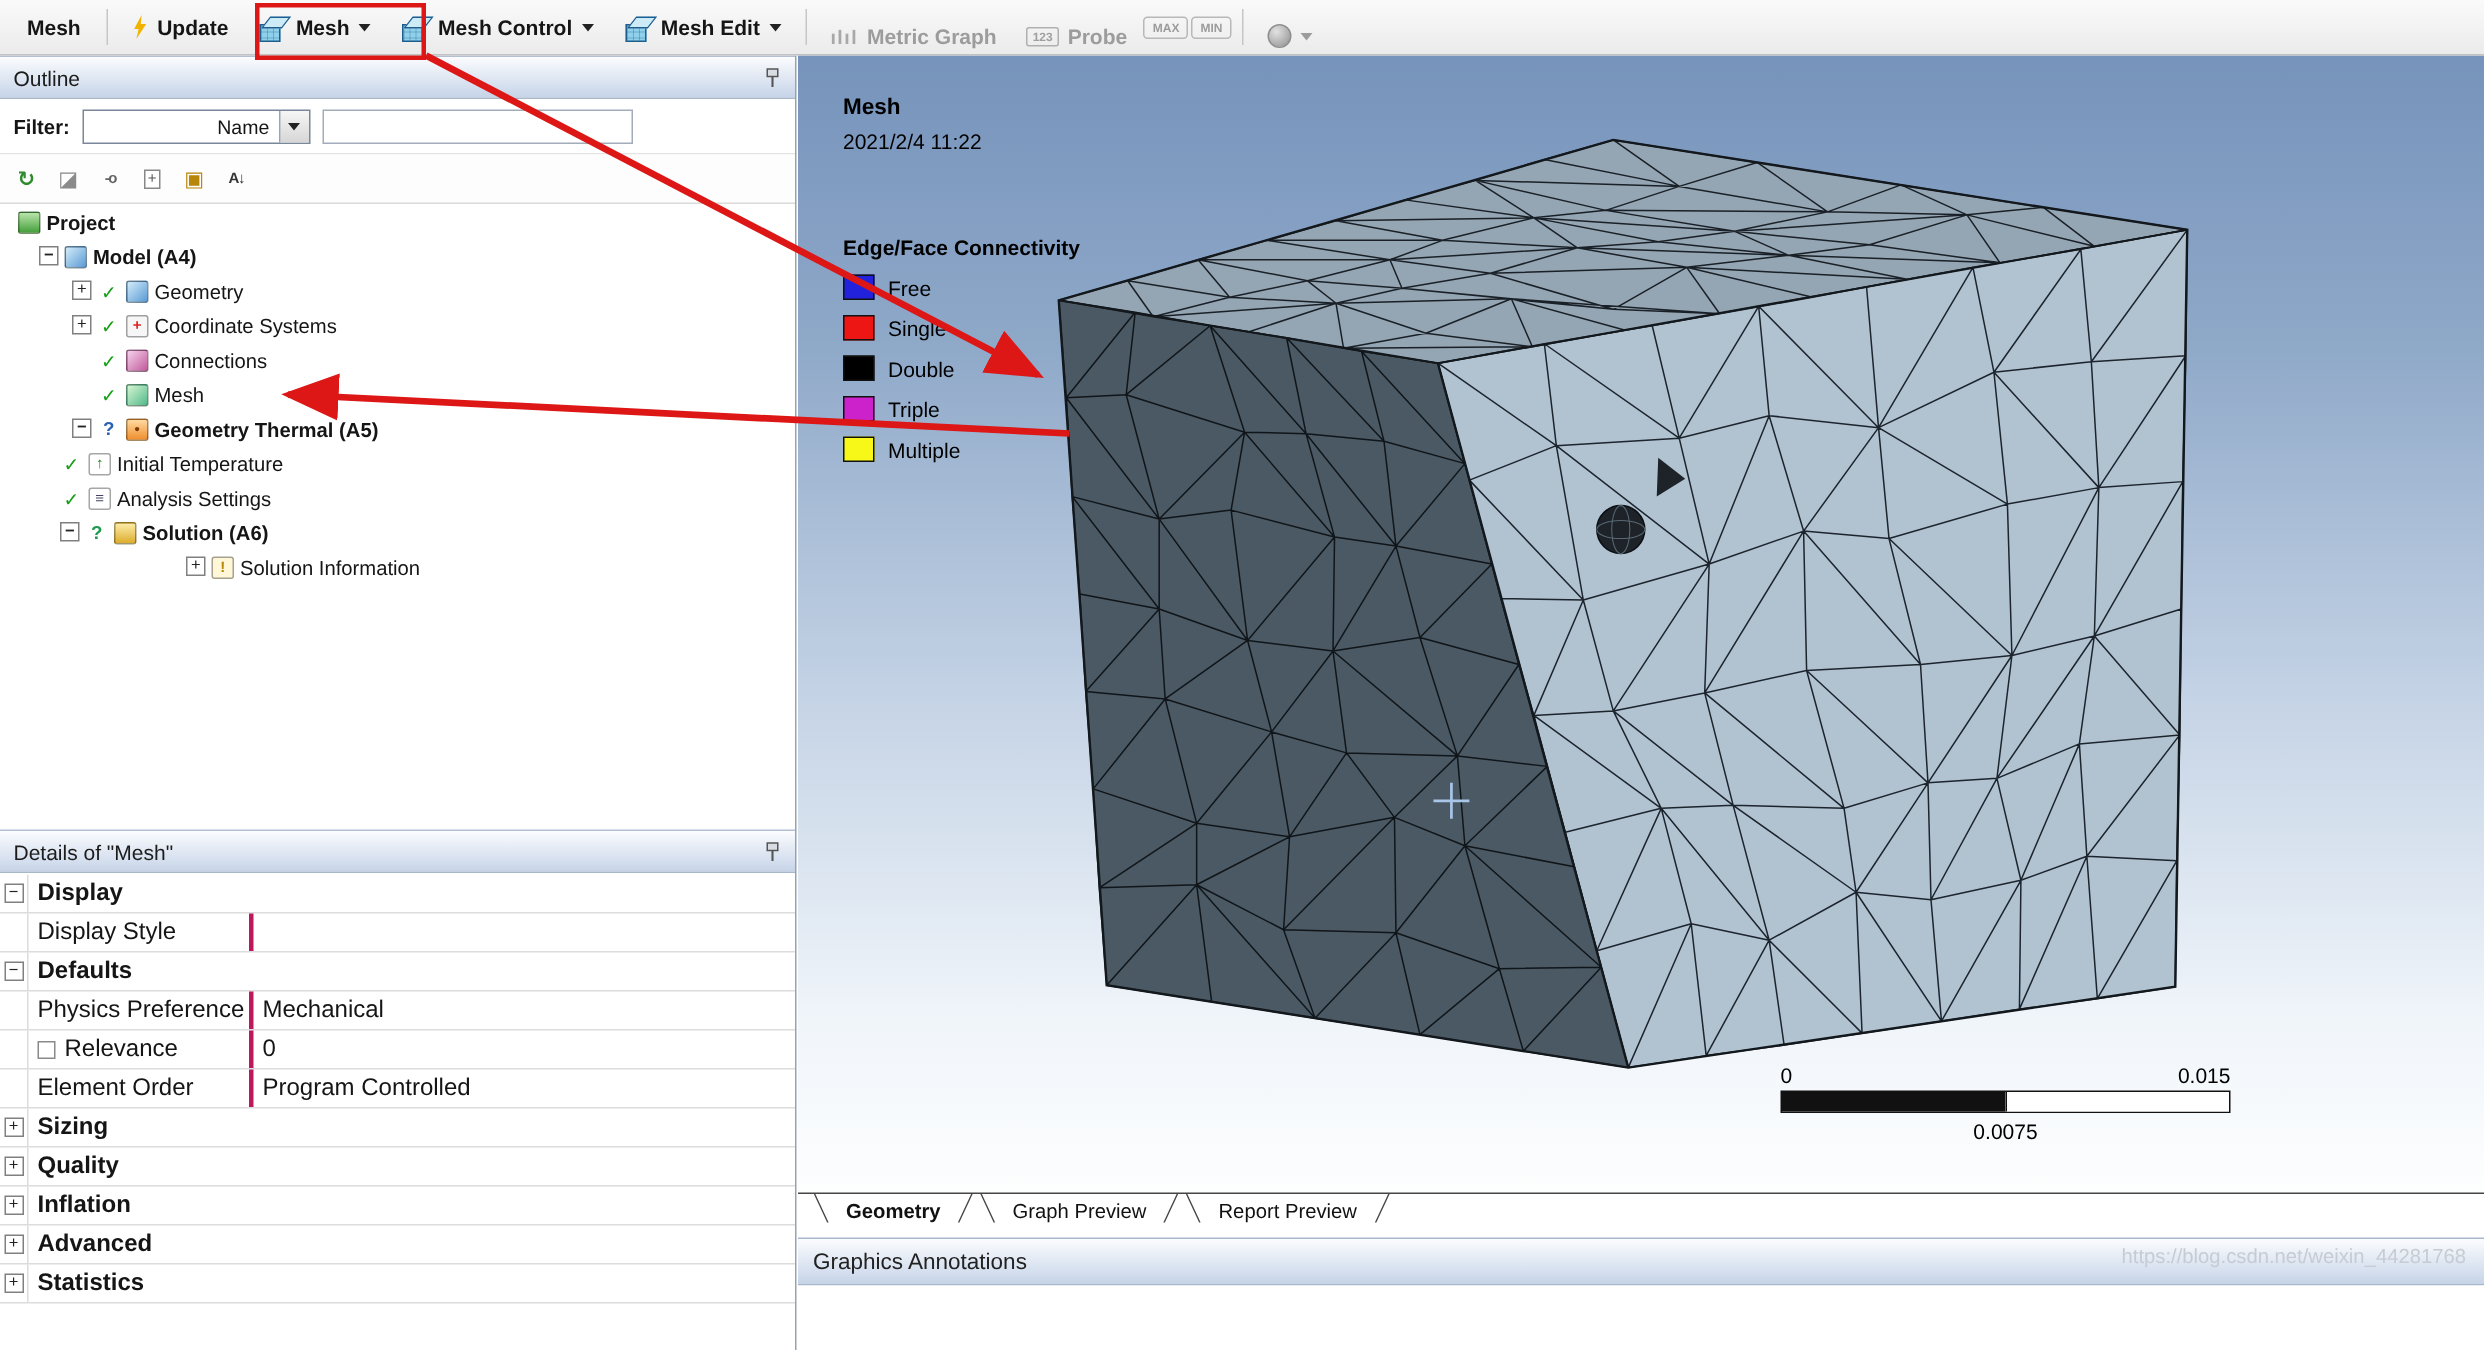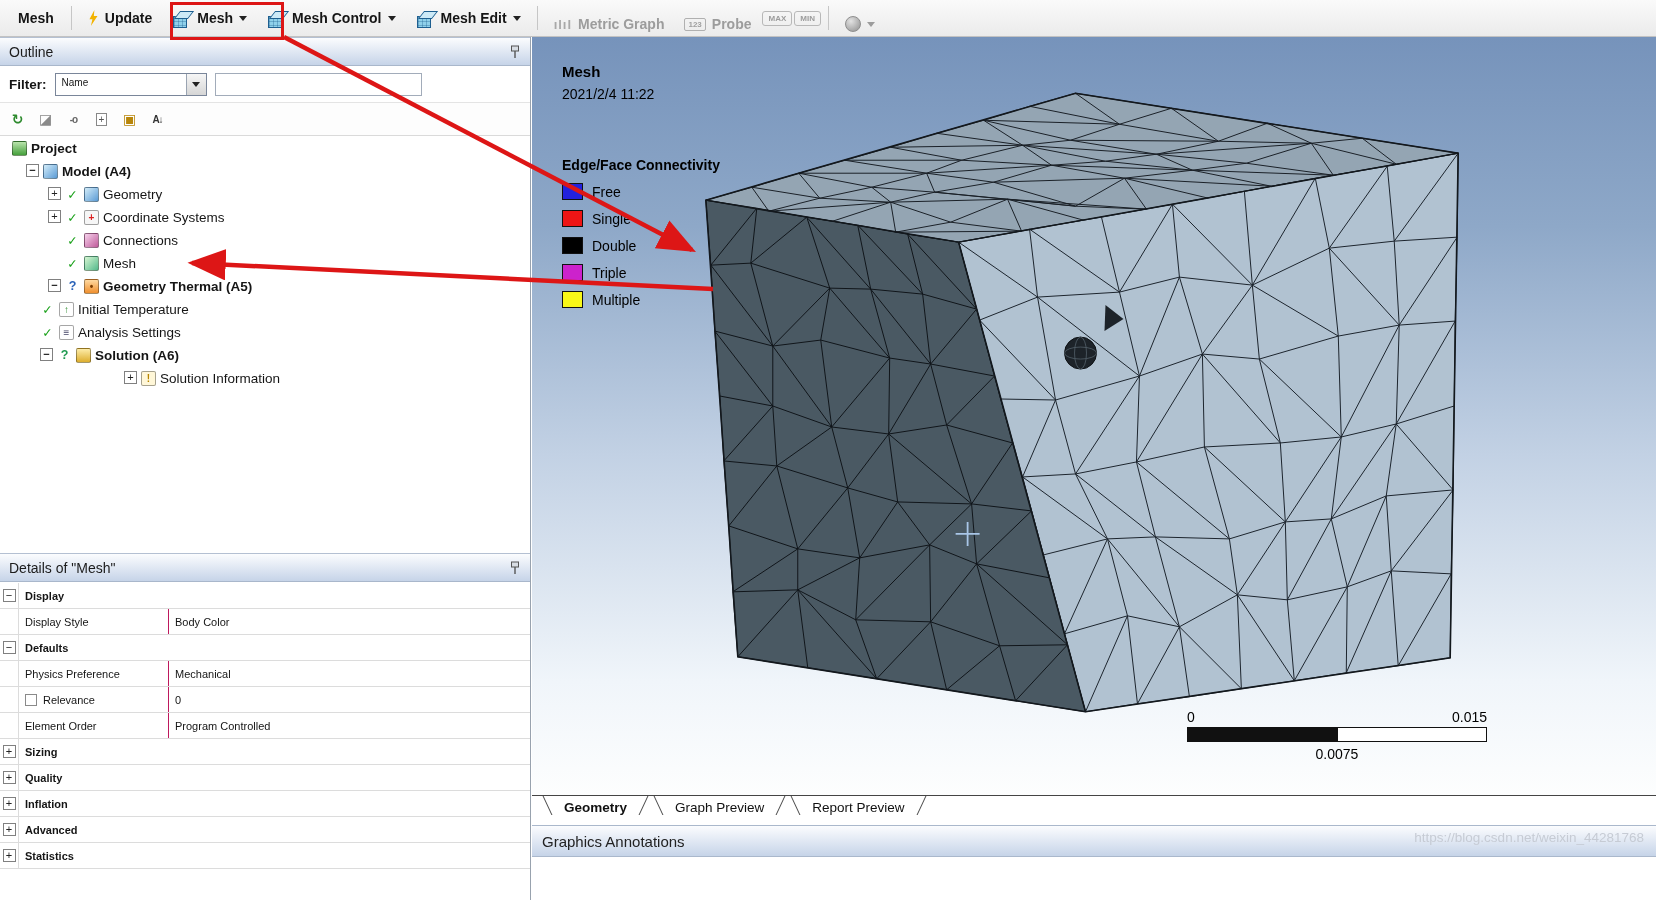--- a/index.html
+++ b/index.html
@@ -37,21 +37,21 @@
   .panel-header { height:29px; background:linear-gradient(180deg,#fbfcfe,#d6e0ef 70%,#c6d4e8);
                   border-top:1px solid #b4c0d2; border-bottom:1px solid #a9b7cb;
                   display:flex; align-items:center; padding:0 9px; font-size:14px; color:#1c1c1c; }
   .panel-header .grow { flex:1; }
   .pin-svg { flex:0 0 12px; }
 
   .filter-row { position:absolute; top:29px; left:0; right:0; height:37px; background:#fff;
                 display:flex; align-items:center; padding:0 9px; gap:8px; border-bottom:1px solid #e4e4e4; }
   .filter-label { font-weight:600; font-size:13.5px; }
   .combo { display:flex; width:152px; height:23px; border:1px solid #7a869a; background:#fff; align-items:stretch; }
-  .combo .val { flex:1; padding:3px 6px; font-size:10px; }
+  .combo .val { flex:1; padding:3px 6px; font-size:13px;text-align:right; }
   .combo .btn { width:20px; background:linear-gradient(#f6f6f6,#d6d6d6); border-left:1px solid #9aa4b2;
                 display:flex; align-items:center; justify-content:center; }
   .filter-input { width:207px; height:23px; border:1px solid #a2acba; padding:0 5px; font-size:13px;
                   font-family:"Liberation Sans",sans-serif; }
 
   .otb { position:absolute; top:66px; left:0; right:0; height:33px; display:flex; align-items:center;
          gap:3px; padding:0 5px; border-bottom:1px solid #dadada; background:#fdfdfd; }
   .otb-btn { width:25px; height:24px; display:flex; align-items:center; justify-content:center;
              border:1px solid transparent; border-radius:2px; font-size:14px; }
   .g-refresh::before { content:"↻"; color:#2e8b2e; font-weight:bold; }
@@ -85,24 +85,24 @@
   .ti-mesh { background:linear-gradient(135deg,#d6f6d2,#54b98c); }
   .ti-thermal { background:linear-gradient(#ffd9a0,#ef8f2e); } .ti-thermal::before { content:"•"; color:#7a3c00; }
   .ti-temp { background:#fff; } .ti-temp::before { content:"↑"; color:#2a8a2a; font-weight:bold; }
   .ti-analysis { background:#fff; } .ti-analysis::before { content:"≡"; color:#446; font-weight:bold; }
   .ti-solution { background:linear-gradient(#fdeca8,#ddae2e); }
   .ti-solinfo { background:#fff7d8; } .ti-solinfo::before { content:"!"; color:#b88600; font-weight:bold; }
 
   
   .details-header { position:absolute; top:516px; left:0; right:0; }
   .details-table { position:absolute; top:546px; bottom:0; left:0; right:0; background:#fff; overflow:hidden; }
-  .drow { display:flex; align-items:stretch; height:26px; border-bottom:1px solid #dcdcdc; font-size:11px; }
+  .drow { display:flex; align-items:stretch; height:26px; border-bottom:1px solid #dcdcdc; font-size:16px; }
   .gutter { width:19px; flex:0 0 19px; border-right:1px solid #dcdcdc; display:flex; align-items:center; justify-content:center; }
   .sec-label { flex:1; display:flex; align-items:center; padding-left:6px; font-weight:bold; }
-  .lcell { width:150px; flex:0 0 150px; border-right:1px solid #be185d; display:flex; align-items:center; padding-left:6px; gap:6px; }
+  .lcell { width:150px; flex:0 0 150px; border-right:3px solid #be185d; display:flex; align-items:center; padding-left:6px; gap:6px; }
   .vcell { flex:1; display:flex; align-items:center; padding-left:6px; }
   .chk { width:12px; height:12px; border:1px solid #8a8a8a; background:#fff; flex:0 0 12px; }
 
   
   .viewport { position:absolute; left:532px; top:37px; right:0; bottom:0; }
   .vp-canvas { position:absolute; left:0; top:0; right:0; height:758px;
                background:linear-gradient(180deg,#7693bb 0%,#8ea8c8 25%,#c2d1e4 55%,#f0f5fa 85%,#fdfefe 100%); }
   #mesh-svg { position:absolute; inset:0; width:100%; height:100%; }
   .vp-title { position:absolute; left:30px; top:26px; font-weight:bold; font-size:15px; color:#000; }
   .vp-time { position:absolute; left:30px; top:49px; font-size:14px; color:#000; }
@@ -284,21 +284,20 @@
   <div class="details-table">
     <div class="drow">
       <span class="gutter">
           <span class="exp minus"></span>
         </span>
       <span class="sec-label">Display</span>
     </div>
     <div class="drow">
       <span class="gutter"></span>
       <span class="lcell">Display Style</span>
-      <span class="vcell">Body Color</span>
     </div>
     <div class="drow">
       <span class="gutter">
           <span class="exp minus"></span>
         </span>
       <span class="sec-label">Defaults</span>
     </div>
     <div class="drow">
       <span class="gutter"></span>
       <span class="lcell">Physics Preference</span>

